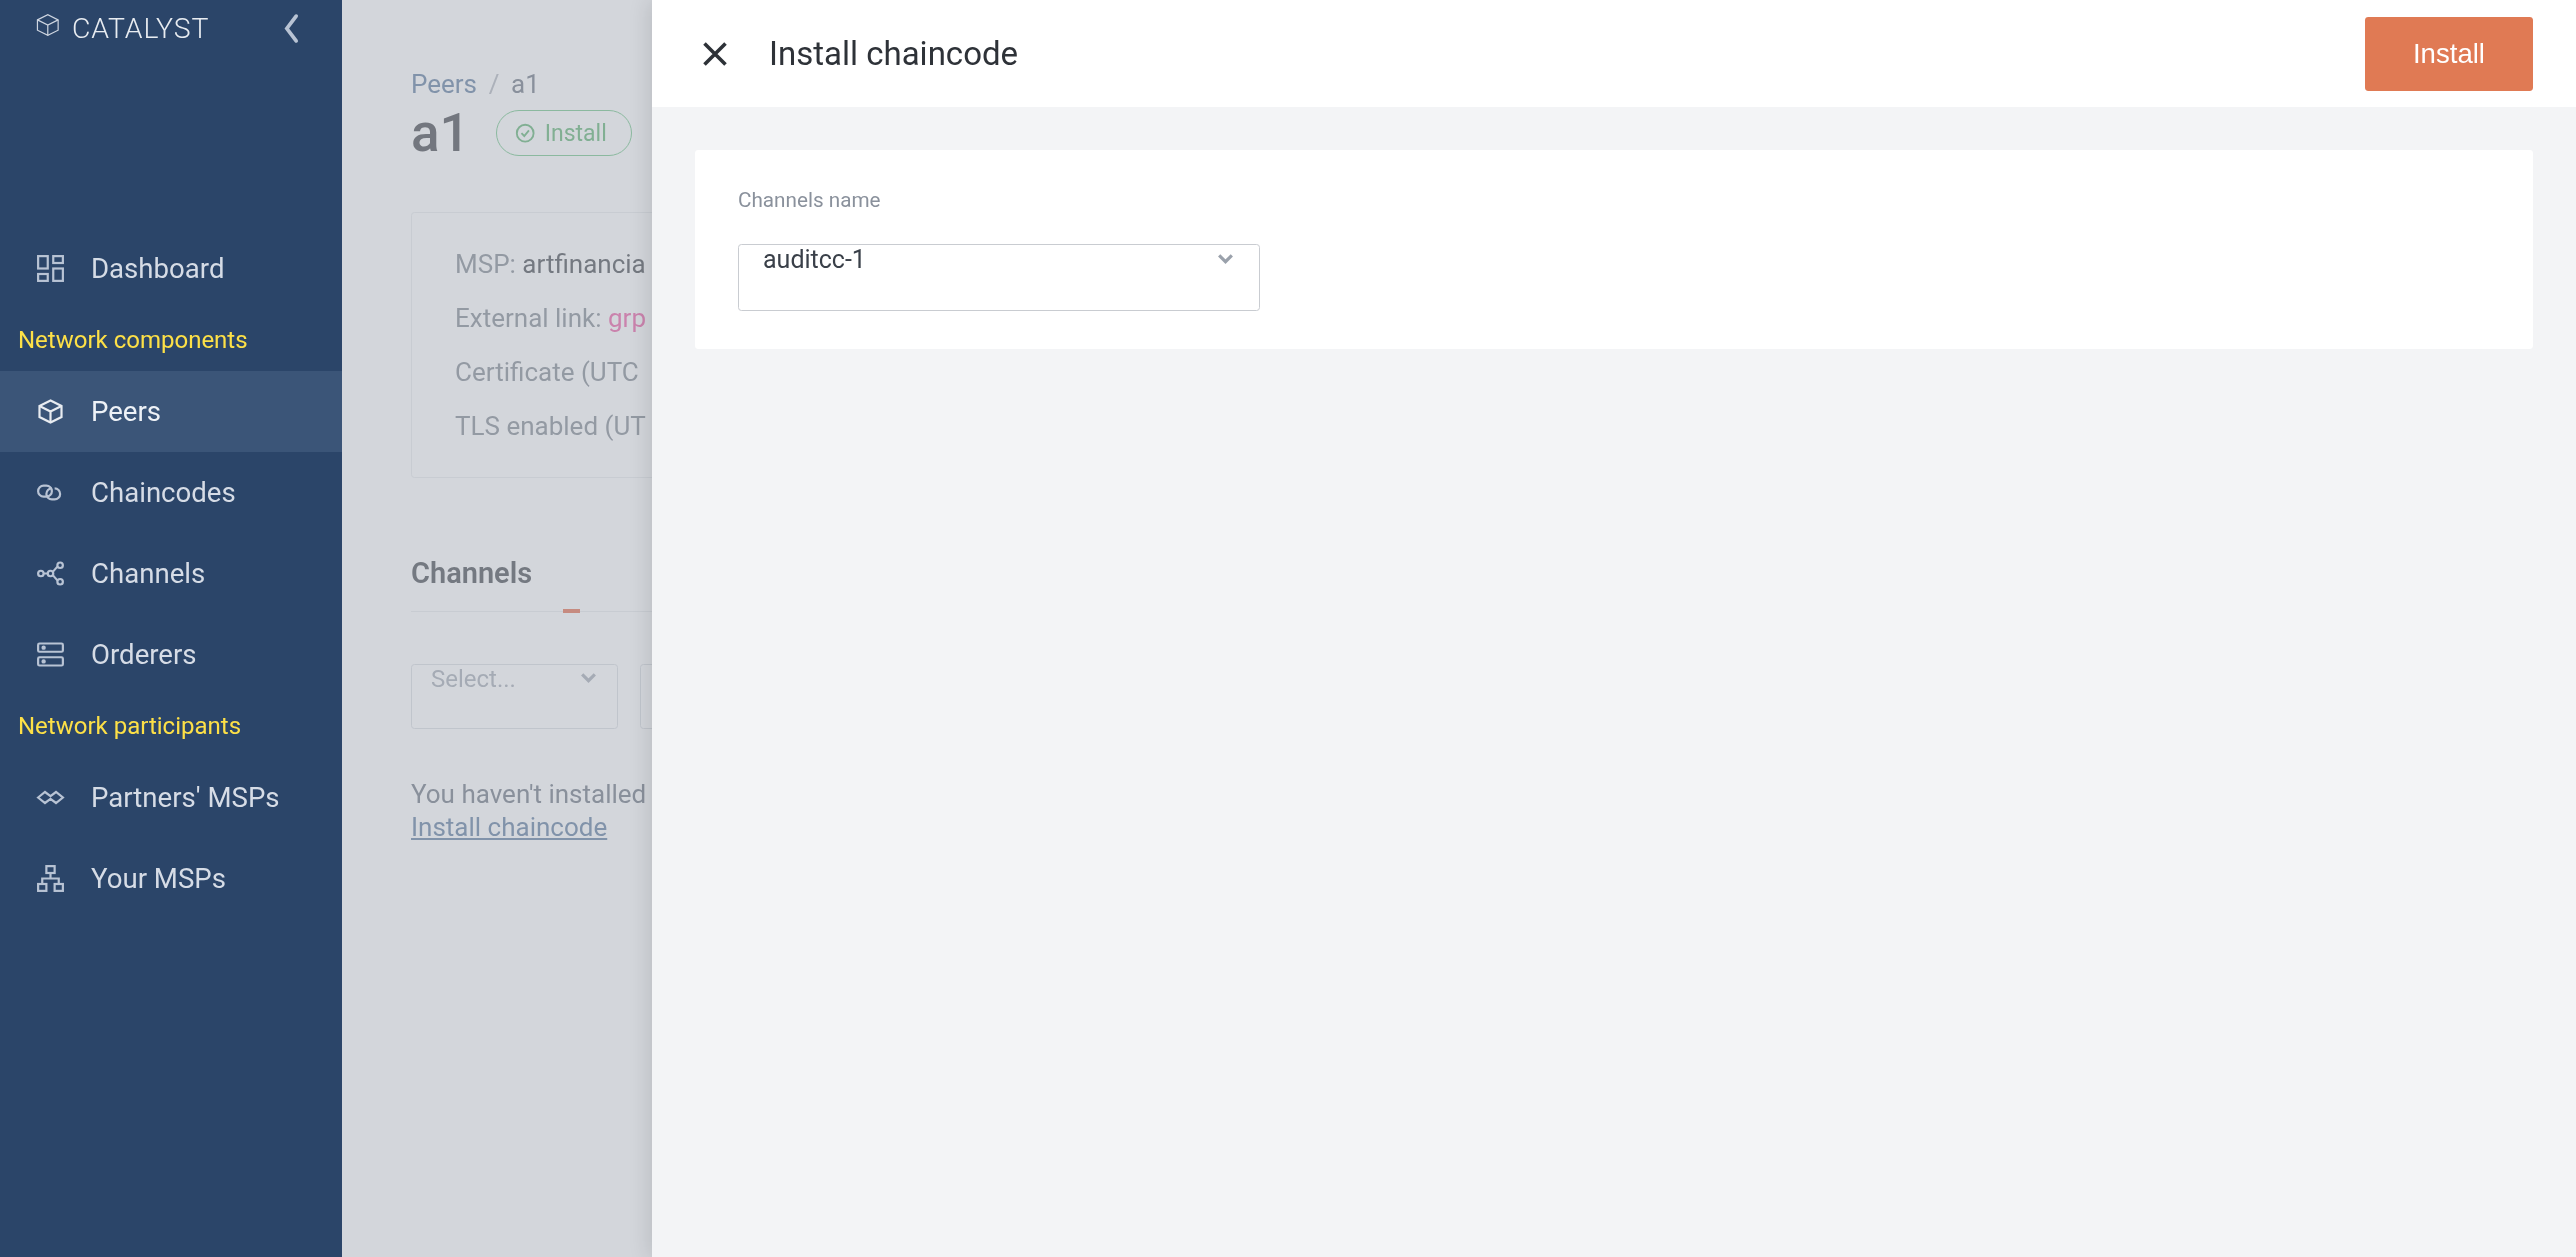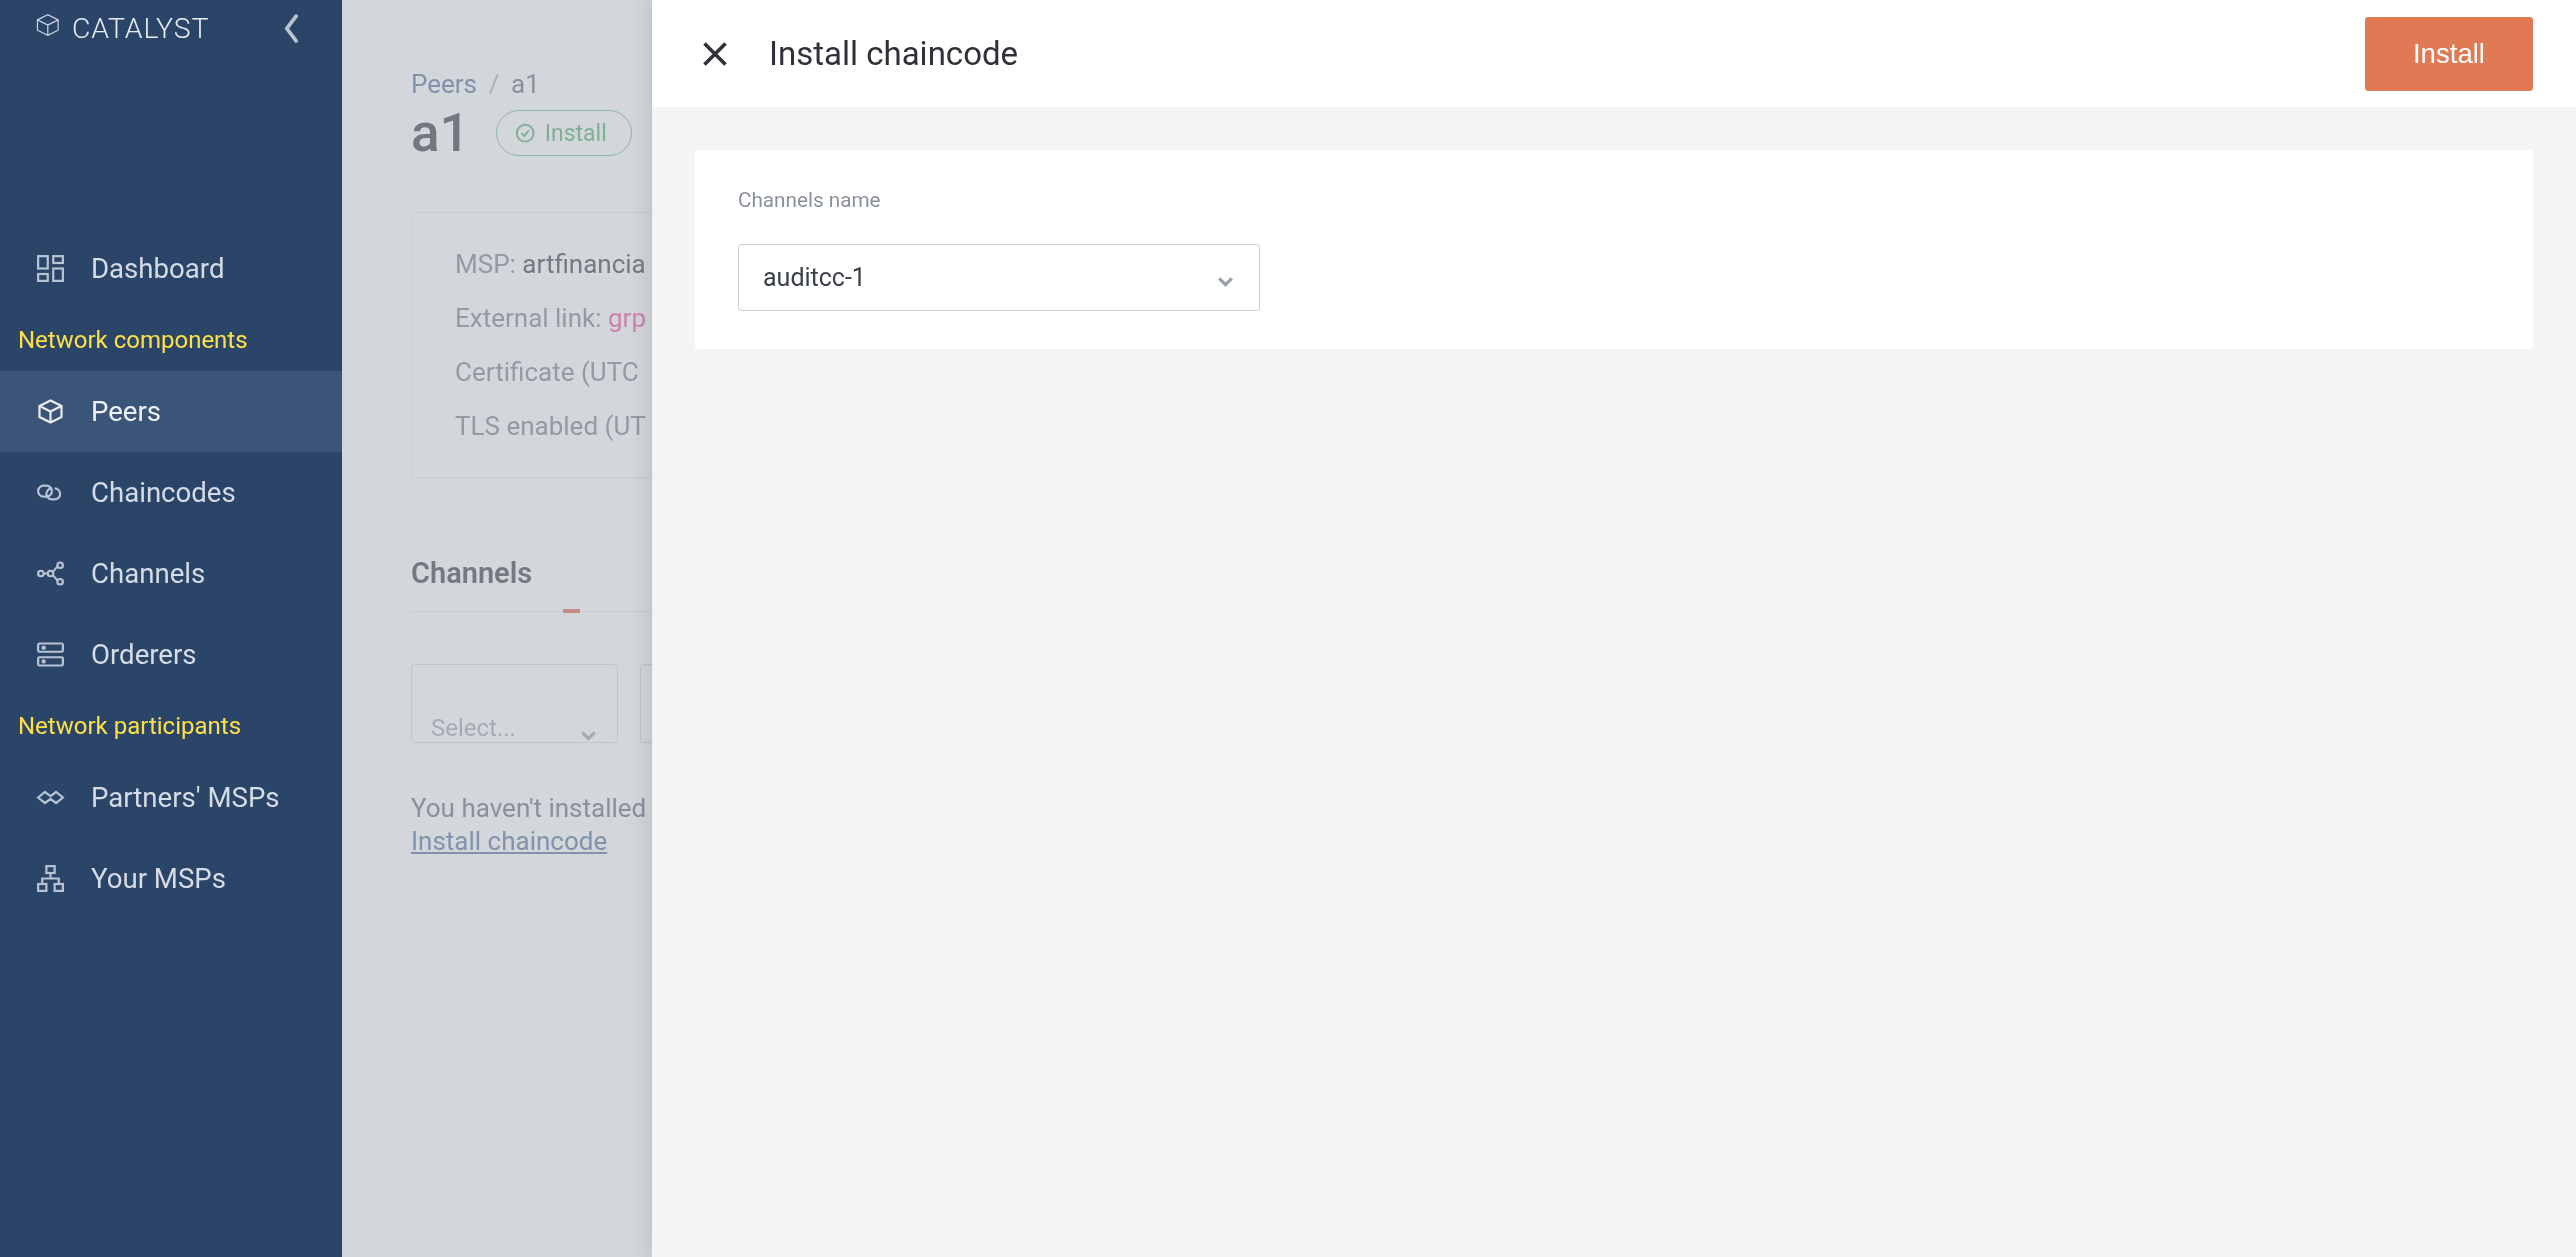--- a/index.html
+++ b/index.html
@@ -36,37 +36,37 @@
   .info-card { border:1.7px solid #e6e8eb; border-radius:3.4px; margin-top:48px; padding:36px 43px; }
   .info-row { font-size:26px; color:#6a727c; margin-bottom: 24px; }
   .info-row:last-child { margin-bottom:0; }
   .info-row .key { color:#727a84; }
   .info-row .val { color:#2e3238;text-align:center; }
   .info-row .link { color:#ec4899; }
   .tabs { margin-top:78px; border-bottom:1.7px solid #e6e8eb; display:flex; }
   .tab { padding: 0 0 20.7px 0; margin-right:52px; font-size:29px; font-weight:600; color:#2e3238; position:relative; }
   .tab.active::after { content:""; position:absolute; left:100%; margin-left:31px; bottom:-1.7px; width:17px; height:3.4px; background:#e25a36; }
   .select-row { margin-top:52px; display:flex; gap:22.4px; }
-  .select-box { border:1.7px solid #d6d9de; border-radius:3.4px; height:79px; display:flex; align-items:flex-end; padding:0 19px; font-size:24px; color:#9aa1ab; width:207px; justify-content:space-between; background:#fff; }
+  .select-box { border:1.7px solid #d6d9de; border-radius:3.4px; height:65px; display:flex; align-items:flex-start; padding:0 19px; font-size:24px; color:#9aa1ab; width:207px; justify-content:space-between; background:#fff; }
   .select-box.second { width:43px; padding:0 13.8px; }
   .empty-text { margin-top:50px; font-size:26px; color:#5b6472; }
   .inline-link { color:#4a6a92; text-decoration:underline; font-size:26px; display:inline-block; margin-top:3.4px; cursor:pointer; }
 
   
   .modal { position:absolute; top:0; right:0; bottom:0; left: 652px; background:#f3f4f6; z-index:10; display:flex; flex-direction:column; box-shadow:-3.4px 0 20.7px rgba(0,0,0,0.12);}
   .modal-header { height:107px; background:#ffffff; display:flex; align-items:center; padding:0 43px; justify-content:space-between; }
   .modal-header-left { display:flex; align-items:center; gap:34px; }
   .close-x { width:40px; height:40px; cursor:pointer; display:flex; align-items:center; justify-content:center; }
   .close-x svg { width:36px; height:36px; stroke:#2e3238; stroke-width:2.4; }
   .modal-title { font-size:33px; color:#2e3238; font-weight:400; }
   .install-btn { background:#e07a54; color:#fff; font-size:27.6px; padding:0 48px; height:74px; border:none; border-radius:3.4px; cursor:pointer; font-weight:500; }
   .modal-body { padding:43px; }
   .form-card { background:#ffffff; border-radius:3.4px; padding:38px 43px 38px 43px; }
   .field-label { font-size:20.7px; color:#8a919c; margin-bottom:10.3px; }
-  .field-select { border:1.6px solid #c9ccd1; border-radius:3.4px; height:67px; width:522px; display:flex; align-items:center; padding:0 24px; font-size:25px; color:#3a4049; justify-content:space-between; cursor:pointer;margin-top:32px; }
+  .field-select { border:1.6px solid #c9ccd1; border-radius:3.4px; height:67px; width:522px; display:flex; align-items:flex-start; padding:0 24px; font-size:25px; color:#3a4049; justify-content:space-between; cursor:pointer;margin-top:32px; }
   .chev { width:19px; height:19px; }
   .chev svg { width:19px; height:19px; stroke:#9aa1ab; fill:none; stroke-width:2; }
 </style>
 </head>
 <body>
 
 <div class="app">
 
   <aside class="sidebar">
     <div class="sidebar-header">

